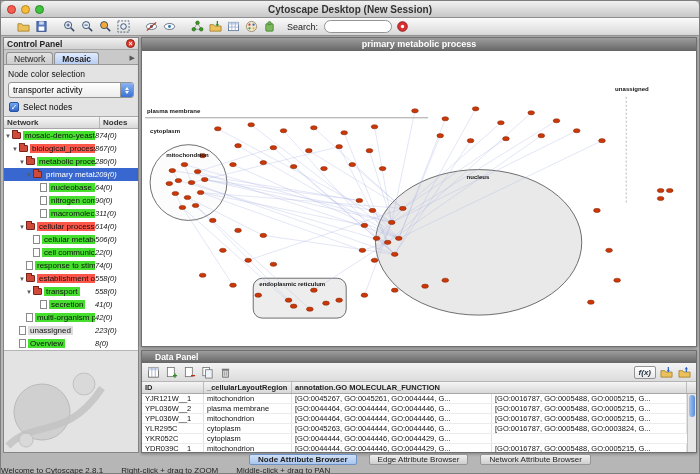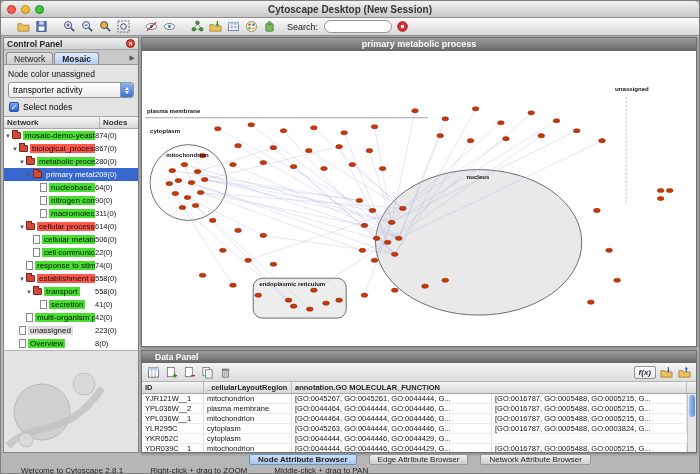--- a/index.html
+++ b/index.html
@@ -46,21 +46,21 @@
   .ind{display:inline-block;flex-shrink:0;}
   .expander{width:8px;font-size:6px;color:#5a5a5a;text-align:center;flex-shrink:0;}
   .node-icon{flex-shrink:0;margin-right:2px;position:relative;}
   .node-icon.folder{width:9px;height:7px;background:#cf4a38;border:1px solid #7a241a;border-radius:1px;}
   .node-icon.folder::before{content:"";position:absolute;top:-3px;left:-1px;width:4px;height:2px;background:#cf4a38;border:1px solid #7a241a;border-bottom:none;}
   .node-icon.doc{width:7px;height:9px;background:#fff;border:1px solid #8a8a8a;}
   .tree-label{padding:0 2px;white-space:nowrap;overflow:hidden;}
   .bg-green{background:#46df2e;}
   .bg-red{background:#ff564a;}
   .bg-plain{background:#dcdcdc;}
-  .tree-count{margin-left:auto;width:40px;font-size:7.5px;color:#111;flex-shrink:0;}
+  .tree-count{margin-left:auto;width:40px;font-size:7.5px;color:#111;flex-shrink:0;font-style:italic;}
   .tree-row.sel{background:#3767cf;}
   .tree-row.sel .tree-label{background:transparent;color:#fff;}
   .tree-row.sel .tree-count{color:#fff;}
   .cp-rest{position:relative;flex:1;}
   .cp-logo{position:absolute;left:0;bottom:2px;opacity:.9;}
 
   
   .net-view{position:absolute;left:140px;top:36px;width:556px;height:310px;border:1px solid #6f6f6f;background:#fff;box-shadow:0 1px 4px rgba(0,0,0,.35);}
   .nv-title{height:13px;background:linear-gradient(#9d9d9d,#666666);color:#fff;font-size:9px;font-weight:bold;text-align:center;line-height:13px;}
   .nv-canvas{position:absolute;top:13px;left:0;right:0;bottom:0;background:#fff;}
@@ -82,21 +82,21 @@
   .c1{width:88px;flex-shrink:0;}
   .c2{width:200px;flex-shrink:0;}
   .c3{flex:1;}
   .vscroll{position:absolute;right:0;top:12px;bottom:0;width:9px;background:#e7e7e7;border-left:1px solid #c2c2c2;}
   .vthumb{position:absolute;top:1px;left:1px;width:6px;height:22px;border-radius:3px;background:linear-gradient(90deg,#a6c6f2,#5a8cda);}
 
   
   .browser-tabs{position:absolute;left:0;top:452px;width:100%;height:12px;display:flex;align-items:center;justify-content:center;gap:12px;padding-left:140px;}
   .btab{font-size:8px;padding:0 8px;height:11px;line-height:10px;border:1px solid #969696;background:linear-gradient(#efefef,#cfcfcf);border-radius:2px;color:#222;}
   .btab.active{background:linear-gradient(#cfe0f8,#aac6ee);border-color:#6e92c6;font-weight:bold;}
-  .statusbar{position:absolute;left:0;top:464px;width:100%;height:10px;display:flex;align-items:center;gap:27px;padding:0 20px;font-size:8px;color:#222;}
+  .statusbar{position:absolute;left:0;top:464px;width:100%;height:10px;display:flex;align-items:center;gap:18px;padding:0 0;font-size:8px;color:#222;}
 </style>
 </head>
 <body>
 
 <div id="app">
 
   <div class="titlebar">
     <div class="traffic">
       <span class="dot red"></span>
       <span class="dot yellow"></span>
@@ -215,21 +215,21 @@
   <div class="control-panel">
     <div class="cp-header">
       <span>Control Panel</span>
       <span class="cp-close">×</span>
     </div>
     <div class="cp-tabs">
       <span class="cp-tab">Network</span>
       <span class="cp-tab active">Mosaic</span>
       <span class="cp-tab-arrow">▶</span>
     </div>
-    <div class="cp-label">Node color unassigned</div>
+    <div class="cp-label">Node color selection</div>
     <div class="cp-combo">
       <span>transporter activity</span>
       <span class="combo-btn">
           <span class="tri-up"></span>
           <span class="tri-down"></span>
         </span>
     </div>
     <div class="cp-check">
       <span class="checkbox">✓</span>
       <span>Select nodes</span>

